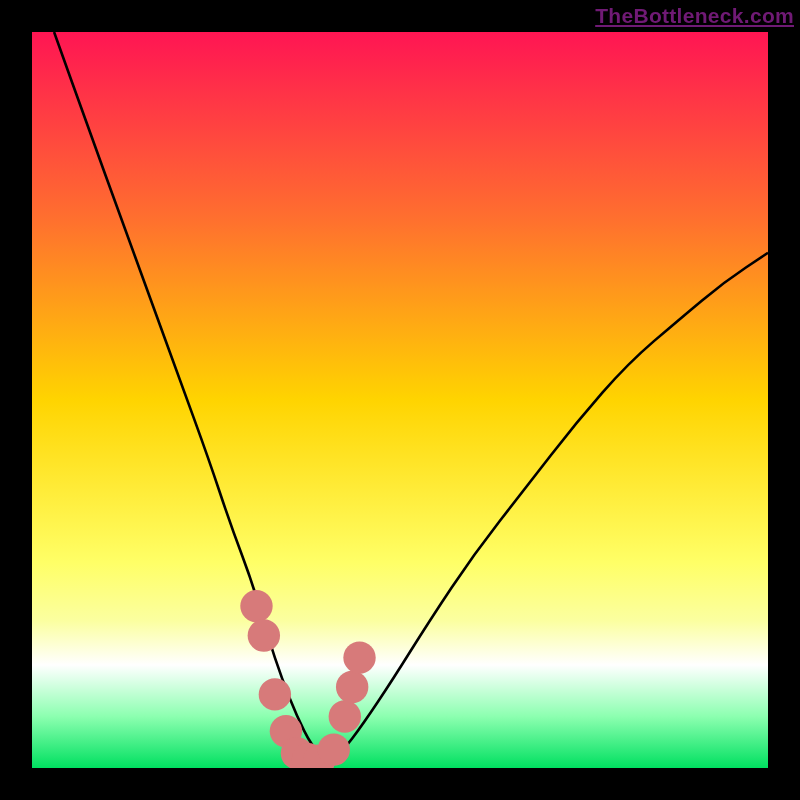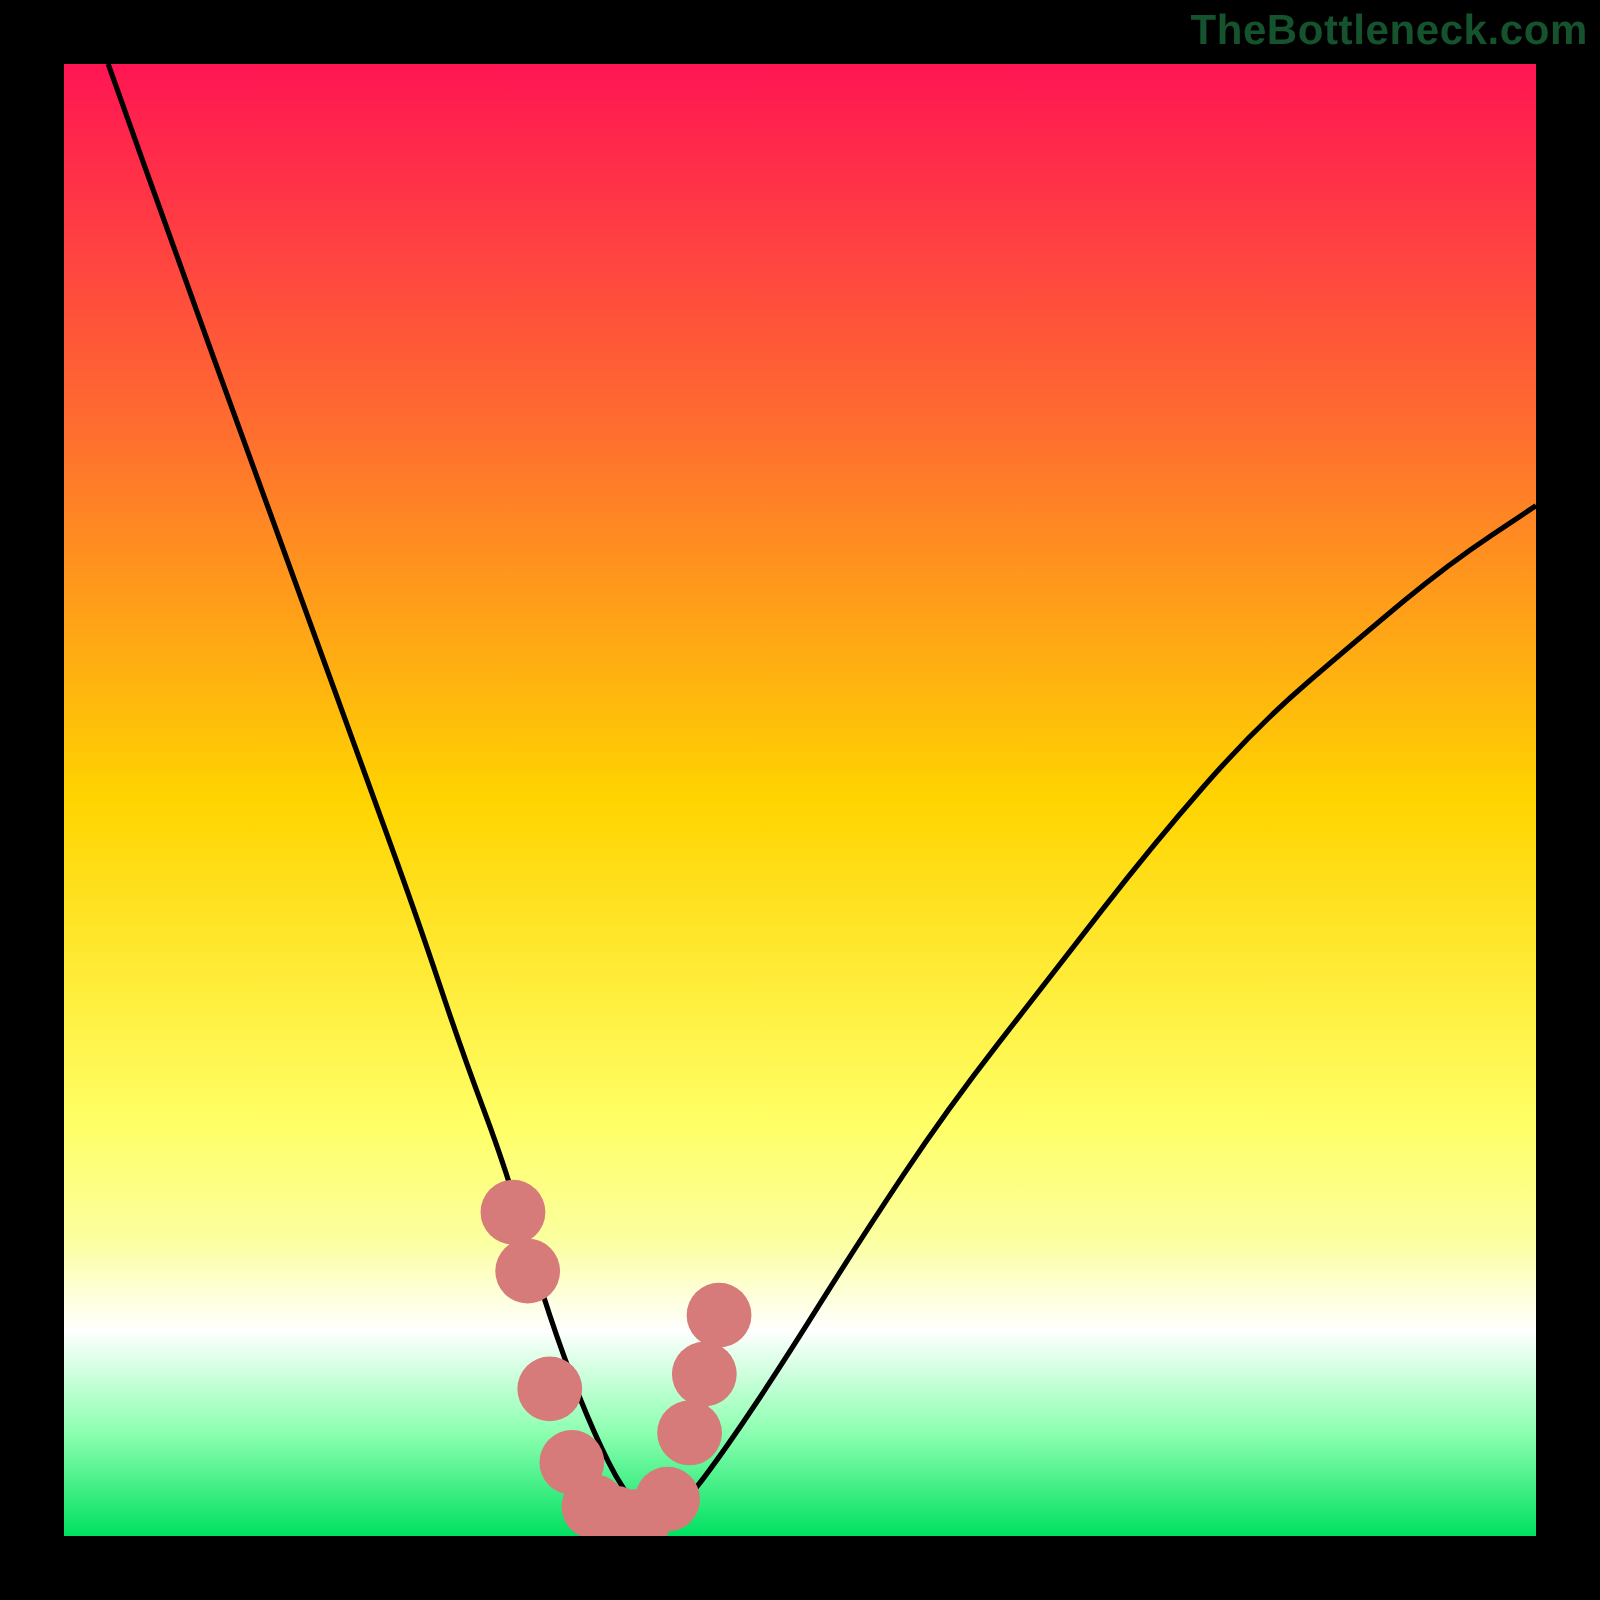--- a/index.html
+++ b/index.html
@@ -2,21 +2,21 @@
 <html><head>
 <meta charset="utf-8">
 <style>
   html,body{margin:0;padding:0;width:800px;height:800px;overflow:hidden;background:#fff;}
   .stage{position:relative;width:800px;height:800px;}
   .frame{position:absolute;left:0;top:0;width:800px;height:800px;background:#000;}
   .plot{position:absolute;left:32px;top:32px;width:736px;height:736px;overflow:hidden;}
   .watermark{
     position:absolute;right:6px;top:4px;
     font:600 21px/1.1 "Helvetica Neue",Arial,sans-serif;
-    color:#14532d;letter-spacing:.3px;
+    color:#701a75;letter-spacing:.3px;text-decoration:underline;
   }
   svg{display:block;}
 </style>
 </head>
 <body>
 <div class="stage">
   <div class="frame"></div>
   <div class="plot">
     <svg id="chart-svg" width="736" height="736" viewBox="0 0 736 736">
         <defs>

